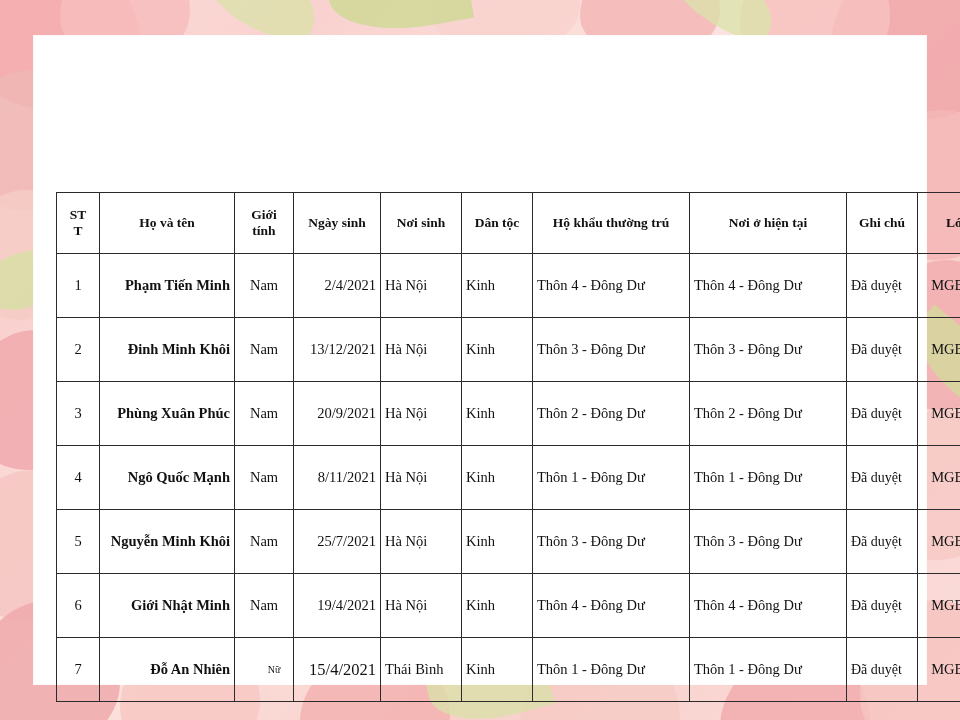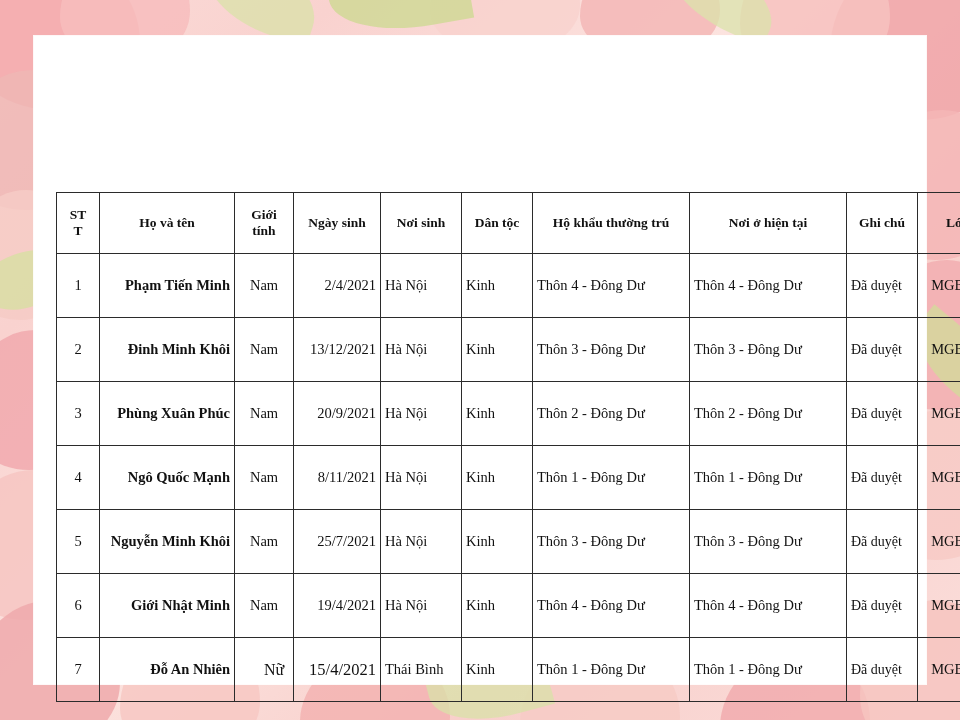--- a/index.html
+++ b/index.html
@@ -105,21 +105,21 @@
   .c-pob  { width: 72px;  text-align: left; }
   .c-eth  { width: 62px;  text-align: left; }
   .c-res  { width: 148px; text-align: left; }
   .c-cur  { width: 148px; text-align: left; }
   .c-note { width: 62px;  text-align: left; }
   .c-cls  { width: 72px;  text-align: center; }
 
   
   td.c-dob { font-size: 11.5px; }
   tr.last td.c-dob { font-size: 16.5px; }
-  tr.last td.c-sex { font-size: 16px; padding-left: 24px; }
+  tr.last td.c-sex { font-size: 10px; padding-left: 24px; }
 
   .note-txt { display: inline-block; line-height: 1.12; font-size: 14px; }
 </style>
 </head>
 <body>
 
 <div class="page">
 
   <div>
     <div class="petal" style="left:-30px;  top:-40px;  width:170px; height:150px; background:#f3a7aa;"></div>

